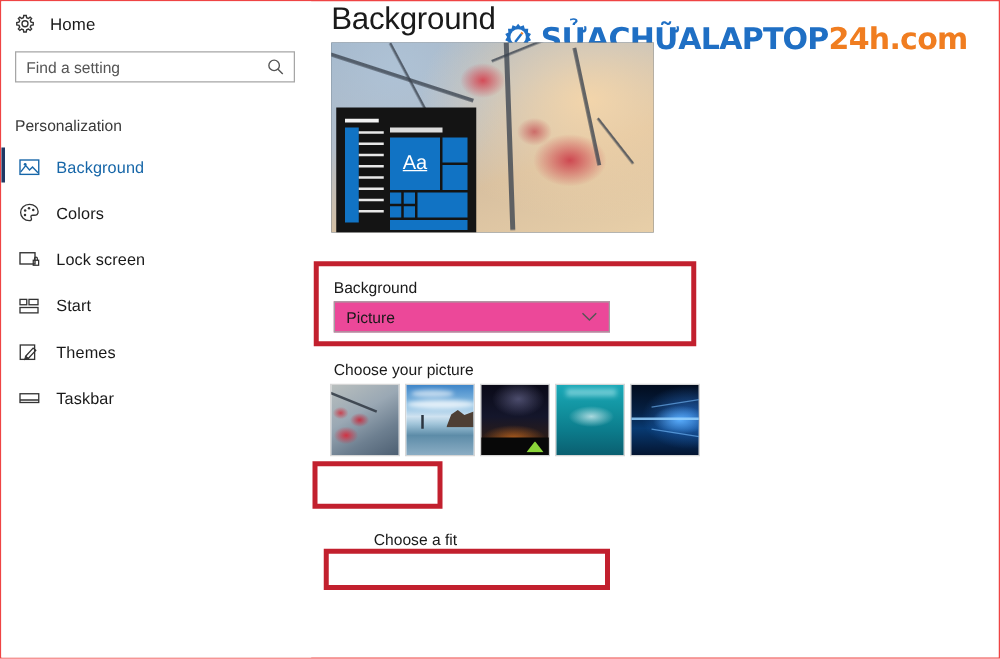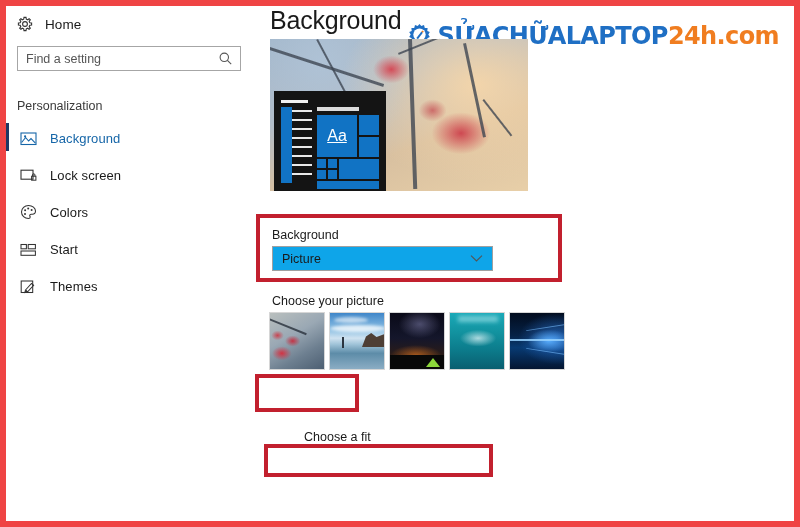--- a/index.html
+++ b/index.html
@@ -13,21 +13,21 @@
     overflow: hidden;
     font-family: "Liberation Sans", "DejaVu Sans", sans-serif;
     color: #000000;
     position: relative;
   }
   .screen {
     position: absolute;
     left: 0; top: 0;
     width: 800px; height: 527px;
     background: #ffffff;
-    border: 6px solid #ef4444;
+    border: 1px solid #ef4444;
     box-sizing: border-box;
     overflow: hidden;
   }
 
   
   .sidebar {
     position: absolute;
     left: 0; top: 0;
     width: 248px;
     height: 527px;
@@ -210,21 +210,21 @@
     text-decoration: underline;
   }
 
   
   .field-label {
     font-size: 12.5px;
     color: #1a1a1a;
   }
   .dropdown {
     border: 1px solid #a0a0a0;
-    background: #0ea5e9;
+    background: #ec4899;
     box-sizing: border-box;
     display: flex;
     align-items: center;
     position: relative;
   }
   .dropdown .dd-value {
     font-size: 12.5px;
     color: #1a1a1a;
     margin-left: 9px;
     flex: 1;
@@ -330,41 +330,41 @@
             <path d="M1.6 11.5 L5.6 6.5 L8.6 10 L11 7.6 L15.4 12.2" fill="none" stroke="#1666a8" stroke-width="1.1"></path>
             <circle cx="5.1" cy="5.4" r="1.1" fill="#1666a8"></circle>
           </svg>
         </span>
         <span class="nav-label">Background</span>
       </div>
 
       <div class="nav-item">
 
         <span class="nav-icon">
-          <svg width="17" height="15" viewBox="0 0 17 15">
-            <rect x="1" y="2.2" width="12" height="9" fill="none" stroke="#333" stroke-width="1.1"></rect>
-            <rect x="11.6" y="8.2" width="4.3" height="4" fill="none" stroke="#333" stroke-width="1"></rect>
-            <path d="M12.6 8.2 L12.6 6.9 A1.15 1.15 0 0 1 14.9 6.9 L14.9 8.2" fill="none" stroke="#333" stroke-width="1"></path>
-          </svg>
-        </span>
-        <span class="nav-label">Lock screen</span>
-      </div>
-
-      <div class="nav-item">
-
-        <span class="nav-icon">
           <svg width="17" height="17" viewBox="0 0 17 17">
             <path d="M8.5 1.5 C4.6 1.5 1.5 4.4 1.5 8 C1.5 11.6 4.6 14.5 8.5 14.5 C9.6 14.5 10.2 13.9 10.2 13.1 C10.2 12.4 9.7 12 9.7 11.4 C9.7 10.7 10.3 10.2 11.1 10.2 L12.3 10.2 C14.1 10.2 15.5 8.9 15.5 7.1 C15.5 4 12.4 1.5 8.5 1.5 Z" fill="none" stroke="#333" stroke-width="1.05"></path>
             <circle cx="5.1" cy="6.3" r="1" fill="#333"></circle>
             <circle cx="8.2" cy="4.6" r="1" fill="#333"></circle>
             <circle cx="11.6" cy="6" r="1" fill="#333"></circle>
             <circle cx="5" cy="10" r="1" fill="#333"></circle>
           </svg>
         </span>
         <span class="nav-label">Colors</span>
+      </div>
+
+      <div class="nav-item">
+
+        <span class="nav-icon">
+          <svg width="17" height="15" viewBox="0 0 17 15">
+            <rect x="1" y="2.2" width="12" height="9" fill="none" stroke="#333" stroke-width="1.1"></rect>
+            <rect x="11.6" y="8.2" width="4.3" height="4" fill="none" stroke="#333" stroke-width="1"></rect>
+            <path d="M12.6 8.2 L12.6 6.9 A1.15 1.15 0 0 1 14.9 6.9 L14.9 8.2" fill="none" stroke="#333" stroke-width="1"></path>
+          </svg>
+        </span>
+        <span class="nav-label">Lock screen</span>
       </div>
 
       <div class="nav-item">
 
         <span class="nav-icon">
           <svg width="17" height="14" viewBox="0 0 17 14">
             <g fill="none" stroke="#333" stroke-width="1.05">
               <rect x="1" y="1.5" width="5.4" height="4.3"></rect>
               <rect x="8.2" y="1.5" width="7.2" height="4.3"></rect>
               <rect x="1" y="8" width="14.4" height="4.3"></rect>
@@ -379,20 +379,30 @@
         <span class="nav-icon">
           <svg width="17" height="16" viewBox="0 0 17 16">
             <rect x="1.2" y="2" width="11.5" height="11.5" fill="none" stroke="#333" stroke-width="1.05"></rect>
             <path d="M5.5 11 L11.5 4.5 L13.6 6.3 L7.6 12.8 Z" fill="none" stroke="#333" stroke-width="1.05"></path>
             <path d="M5.5 11 L4.6 13.8 L7.6 12.8" fill="#333" stroke="#333" stroke-width=".8"></path>
           </svg>
         </span>
         <span class="nav-label">Themes</span>
       </div>
 
+      <div class="nav-item">
+
+        <span class="nav-icon">
+          <svg width="17" height="13" viewBox="0 0 17 13">
+            <rect x="1" y="3" width="15" height="7" fill="none" stroke="#333" stroke-width="1.05"></rect>
+            <line x1="1" y1="8" x2="16" y2="8" stroke="#333" stroke-width="1.05"></line>
+          </svg>
+        </span>
+        <span class="nav-label">Taskbar</span>
+      </div>
 
     </div>
   </div>
 
   <div class="main">
 
     <div class="page-title">Background</div>
 
     <div class="logo">
       <span class="logo-icon">

